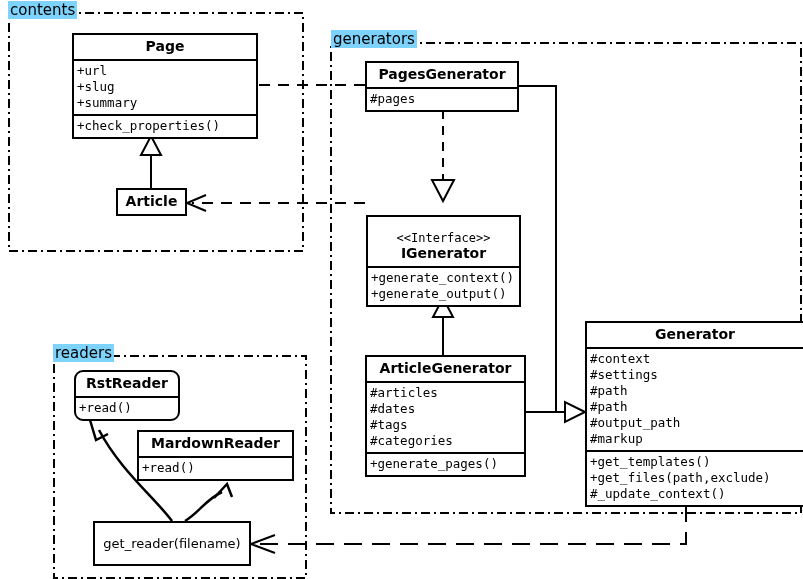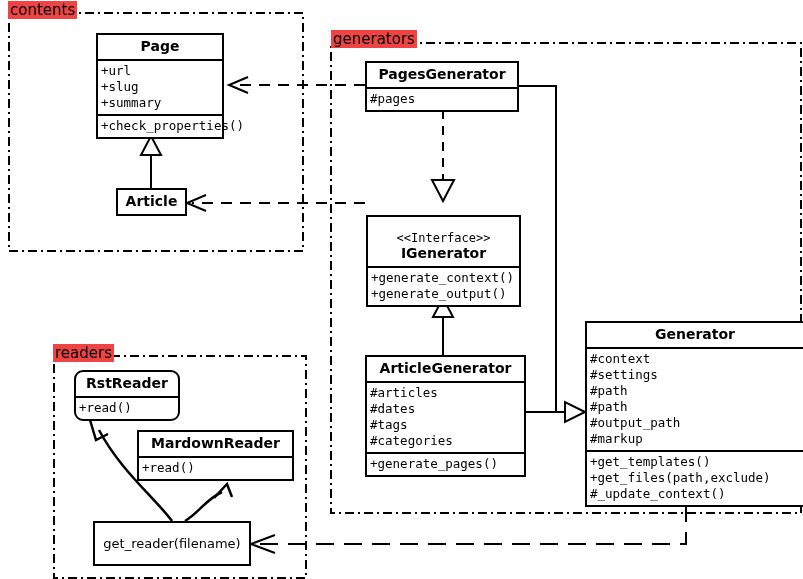--- a/index.html
+++ b/index.html
@@ -16,21 +16,21 @@
        line-height:14px;padding-top:14px;color:#000;}
   .umlbox .sect{border-top:2px solid #000;padding:2px 3px 3px 3px;}
   .umlbox .row{font-size:12.5px;font-family:"DejaVu Sans Mono", monospace;
        line-height:16px;white-space:pre;color:#000;}
   .plainbox{position:absolute;border:2px solid #000;background:#fff;box-sizing:border-box;
        display:flex;align-items:center;justify-content:center;}
   .plainbox .label{font-size:13px;font-family:"DejaVu Sans", sans-serif;color:#000;}
 
   
   .pkglabel{position:absolute;font-size:15px;font-family:"DejaVu Sans", sans-serif;
-       color:#000;background:#ef4444;padding:0 2px;white-space:nowrap;}
+       color:#000;background:#7dd3fc;padding:0 2px;white-space:nowrap;}
 </style>
 </head>
 <body>
 
 <div id="stage">
 
   <svg id="canvas" viewBox="0 0 803 579" xmlns="http://www.w3.org/2000/svg">
 
     <rect x="9" y="13" width="294" height="238" fill="none" stroke="#000" stroke-width="2" stroke-dasharray="9,4,2,4"></rect>
     <rect x="331" y="43" width="470" height="470" fill="none" stroke="#000" stroke-width="2" stroke-dasharray="9,4,2,4"></rect>
@@ -62,21 +62,21 @@
     <polyline points="90,420 96,440 108,434" fill="none" stroke="#000" stroke-width="2.5"></polyline>
 
     <path d="M 185,521 C 200,512 205,500 222,492" fill="none" stroke="#000" stroke-width="2.5"></path>
     <polyline points="214,498 227,484 232,497" fill="none" stroke="#000" stroke-width="2.5"></polyline>
   </svg>
 
   <div class="pkglabel" style="left:8px;top:1px;">contents</div>
   <div class="pkglabel" style="left:331px;top:30px;">generators</div>
   <div class="pkglabel" style="left:53px;top:344px;">readers</div>
 
-  <div class="umlbox" style="left:72px;top:33px;width:128px;margin-left:24px;">
+  <div class="umlbox" style="left:72px;top:33px;width:186px;">
     <div class="title">Page</div>
     <div class="sect">
       <div class="row">+url</div>
       <div class="row">+slug</div>
       <div class="row">+summary</div>
     </div>
     <div class="sect">
       <div class="row">+check_properties()</div>
     </div>
   </div>

